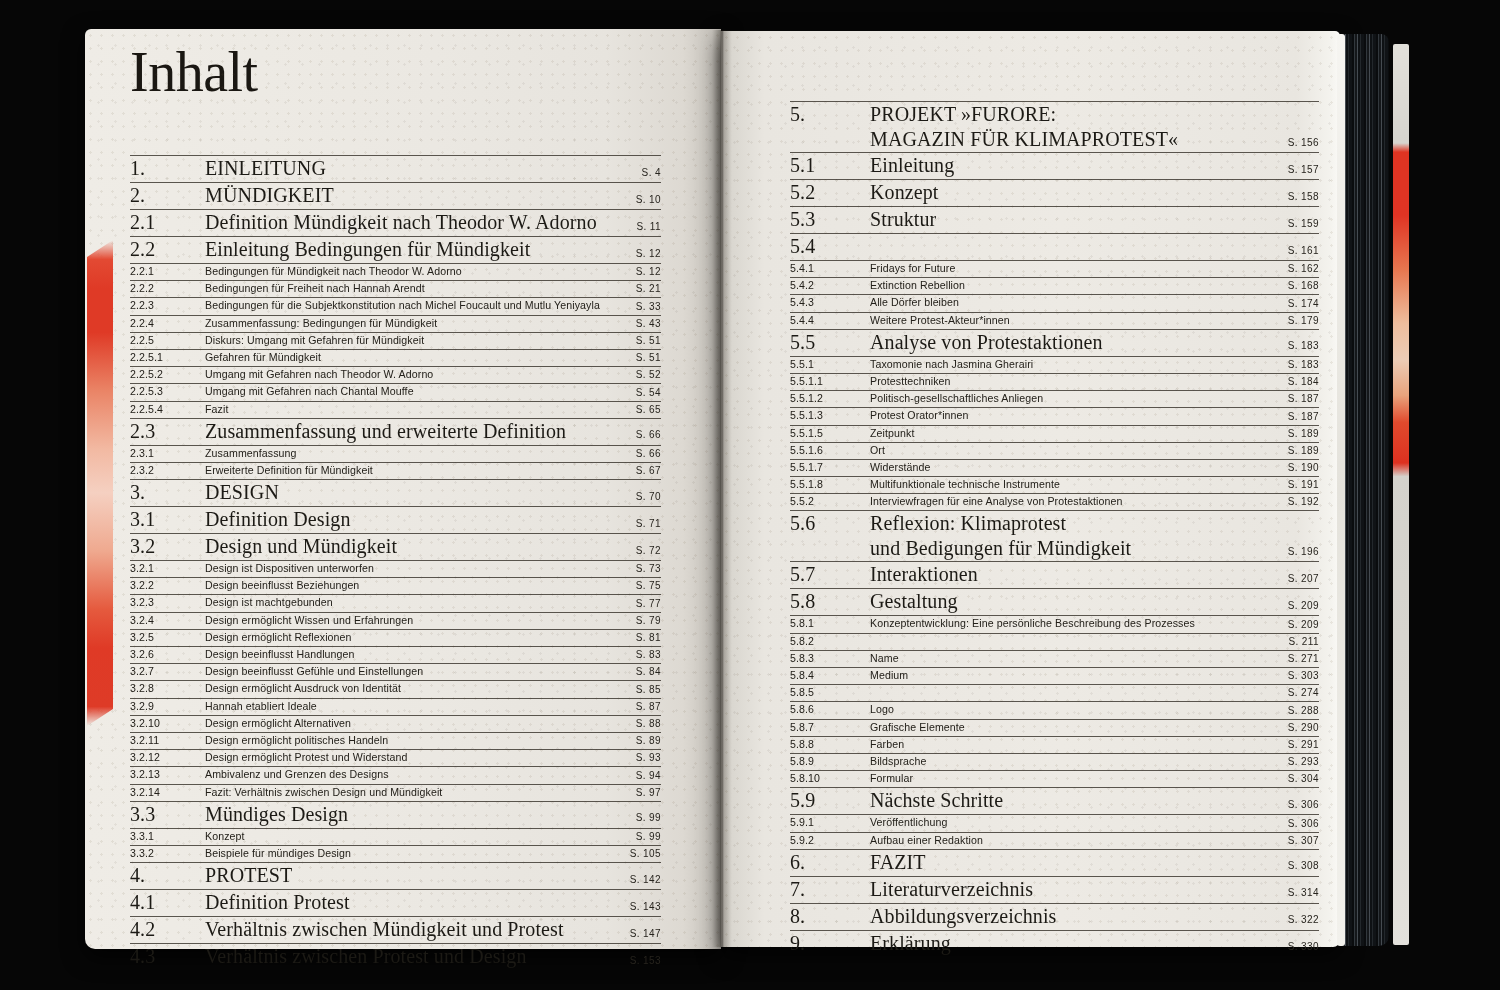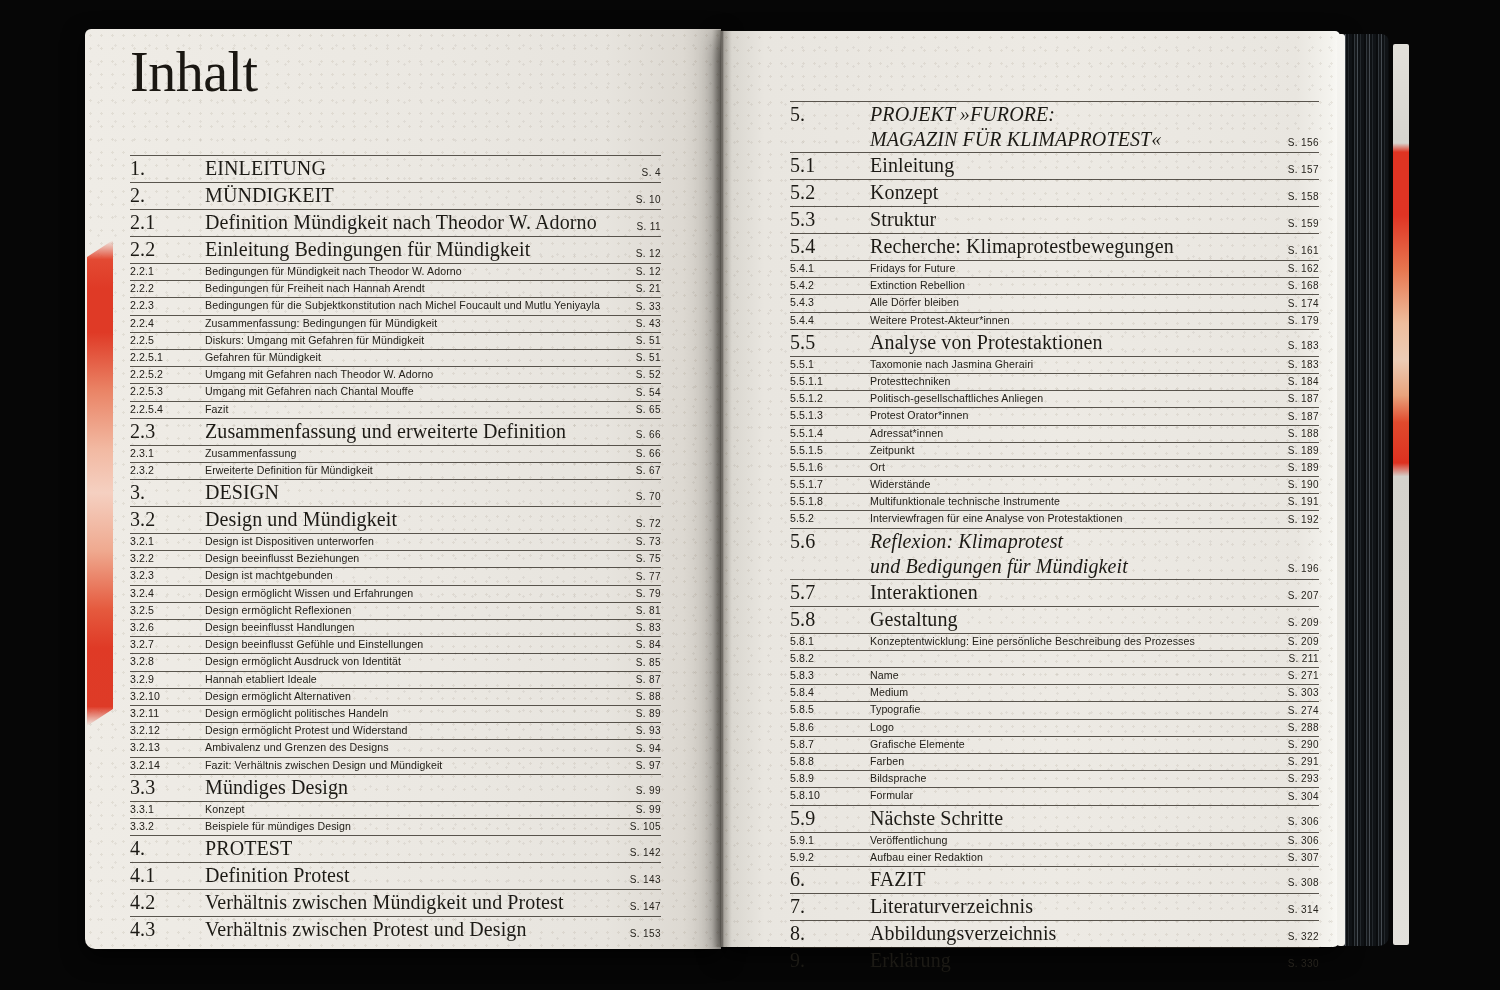--- a/index.html
+++ b/index.html
@@ -93,21 +93,21 @@
   .row.sub .num,.row.sub .label{font-size:10.6px;line-height:15.8px;color:#23201a;letter-spacing:.1px;}
   .num{flex:0 0 75px;}
   .toc-right .num{flex:0 0 80px;}
   .label{flex:1 1 auto;white-space:nowrap;overflow:visible;}
   .pageno{
     position:absolute;right:0;bottom:3px;
     font-size:10px;letter-spacing:.4px;color:#27241e;white-space:nowrap;
   }
   .row.major .pageno{bottom:4.5px;margin-top:11px;}
   .row.twoline{height:50px;}
-  .row.twoline .label{white-space:normal;font-style:italic;}
+  .row.twoline .label{white-space:normal;}
   .row.twoline .label .l1,.row.twoline .label .l2{display:block;line-height:25px;}
 </style>
 </head>
 <body>
 
 <div class="stage">
 
   <div class="page page-left">
     <div class="red-edge-left"></div>
     <h1 class="title">Inhalt</h1>
@@ -189,20 +189,25 @@
   </div>
         <div class="row sub">
     <span class="num">2.3.2</span>
     <span class="label"><span class="l1">Erweiterte Definition für Mündigkeit</span></span>
     <span class="pageno">S. 67</span>
   </div>
         <div class="row major">
     <span class="num">3.</span>
     <span class="label"><span class="l1">DESIGN</span></span>
     <span class="pageno">S. 70</span>
+  </div>
+        <div class="row major">
+    <span class="num">3.1</span>
+    <span class="label"><span class="l1">Definition Design</span></span>
+    <span class="pageno">S. 71</span>
   </div>
         <div class="row major">
     <span class="num">3.2</span>
     <span class="label"><span class="l1">Design und Mündigkeit</span></span>
     <span class="pageno">S. 72</span>
   </div>
         <div class="row sub">
     <span class="num">3.2.1</span>
     <span class="label"><span class="l1">Design ist Dispositiven unterworfen</span></span>
     <span class="pageno">S. 73</span>
@@ -330,21 +335,20 @@
     <span class="label"><span class="l1">Konzept</span></span>
     <span class="pageno">S. 158</span>
   </div>
         <div class="row major">
     <span class="num">5.3</span>
     <span class="label"><span class="l1">Struktur</span></span>
     <span class="pageno">S. 159</span>
   </div>
         <div class="row major">
     <span class="num">5.4</span>
-    <span class="label"><span class="l1">Recherche: Klimaprotestbewegungen</span></span>
     <span class="pageno">S. 161</span>
   </div>
         <div class="row sub">
     <span class="num">5.4.1</span>
     <span class="label"><span class="l1">Fridays for Future</span></span>
     <span class="pageno">S. 162</span>
   </div>
         <div class="row sub">
     <span class="num">5.4.2</span>
     <span class="label"><span class="l1">Extinction Rebellion</span></span>
@@ -377,25 +381,20 @@
   </div>
         <div class="row sub">
     <span class="num">5.5.1.2</span>
     <span class="label"><span class="l1">Politisch-gesellschaftliches Anliegen</span></span>
     <span class="pageno">S. 187</span>
   </div>
         <div class="row sub">
     <span class="num">5.5.1.3</span>
     <span class="label"><span class="l1">Protest Orator*innen</span></span>
     <span class="pageno">S. 187</span>
-  </div>
-        <div class="row sub">
-    <span class="num">5.5.1.4</span>
-    <span class="label"><span class="l1">Adressat*innen</span></span>
-    <span class="pageno">S. 188</span>
   </div>
         <div class="row sub">
     <span class="num">5.5.1.5</span>
     <span class="label"><span class="l1">Zeitpunkt</span></span>
     <span class="pageno">S. 189</span>
   </div>
         <div class="row sub">
     <span class="num">5.5.1.6</span>
     <span class="label"><span class="l1">Ort</span></span>
     <span class="pageno">S. 189</span>
@@ -447,21 +446,20 @@
     <span class="label"><span class="l1">Name</span></span>
     <span class="pageno">S. 271</span>
   </div>
         <div class="row sub">
     <span class="num">5.8.4</span>
     <span class="label"><span class="l1">Medium</span></span>
     <span class="pageno">S. 303</span>
   </div>
         <div class="row sub">
     <span class="num">5.8.5</span>
-    <span class="label"><span class="l1">Typografie</span></span>
     <span class="pageno">S. 274</span>
   </div>
         <div class="row sub">
     <span class="num">5.8.6</span>
     <span class="label"><span class="l1">Logo</span></span>
     <span class="pageno">S. 288</span>
   </div>
         <div class="row sub">
     <span class="num">5.8.7</span>
     <span class="label"><span class="l1">Grafische Elemente</span></span>

